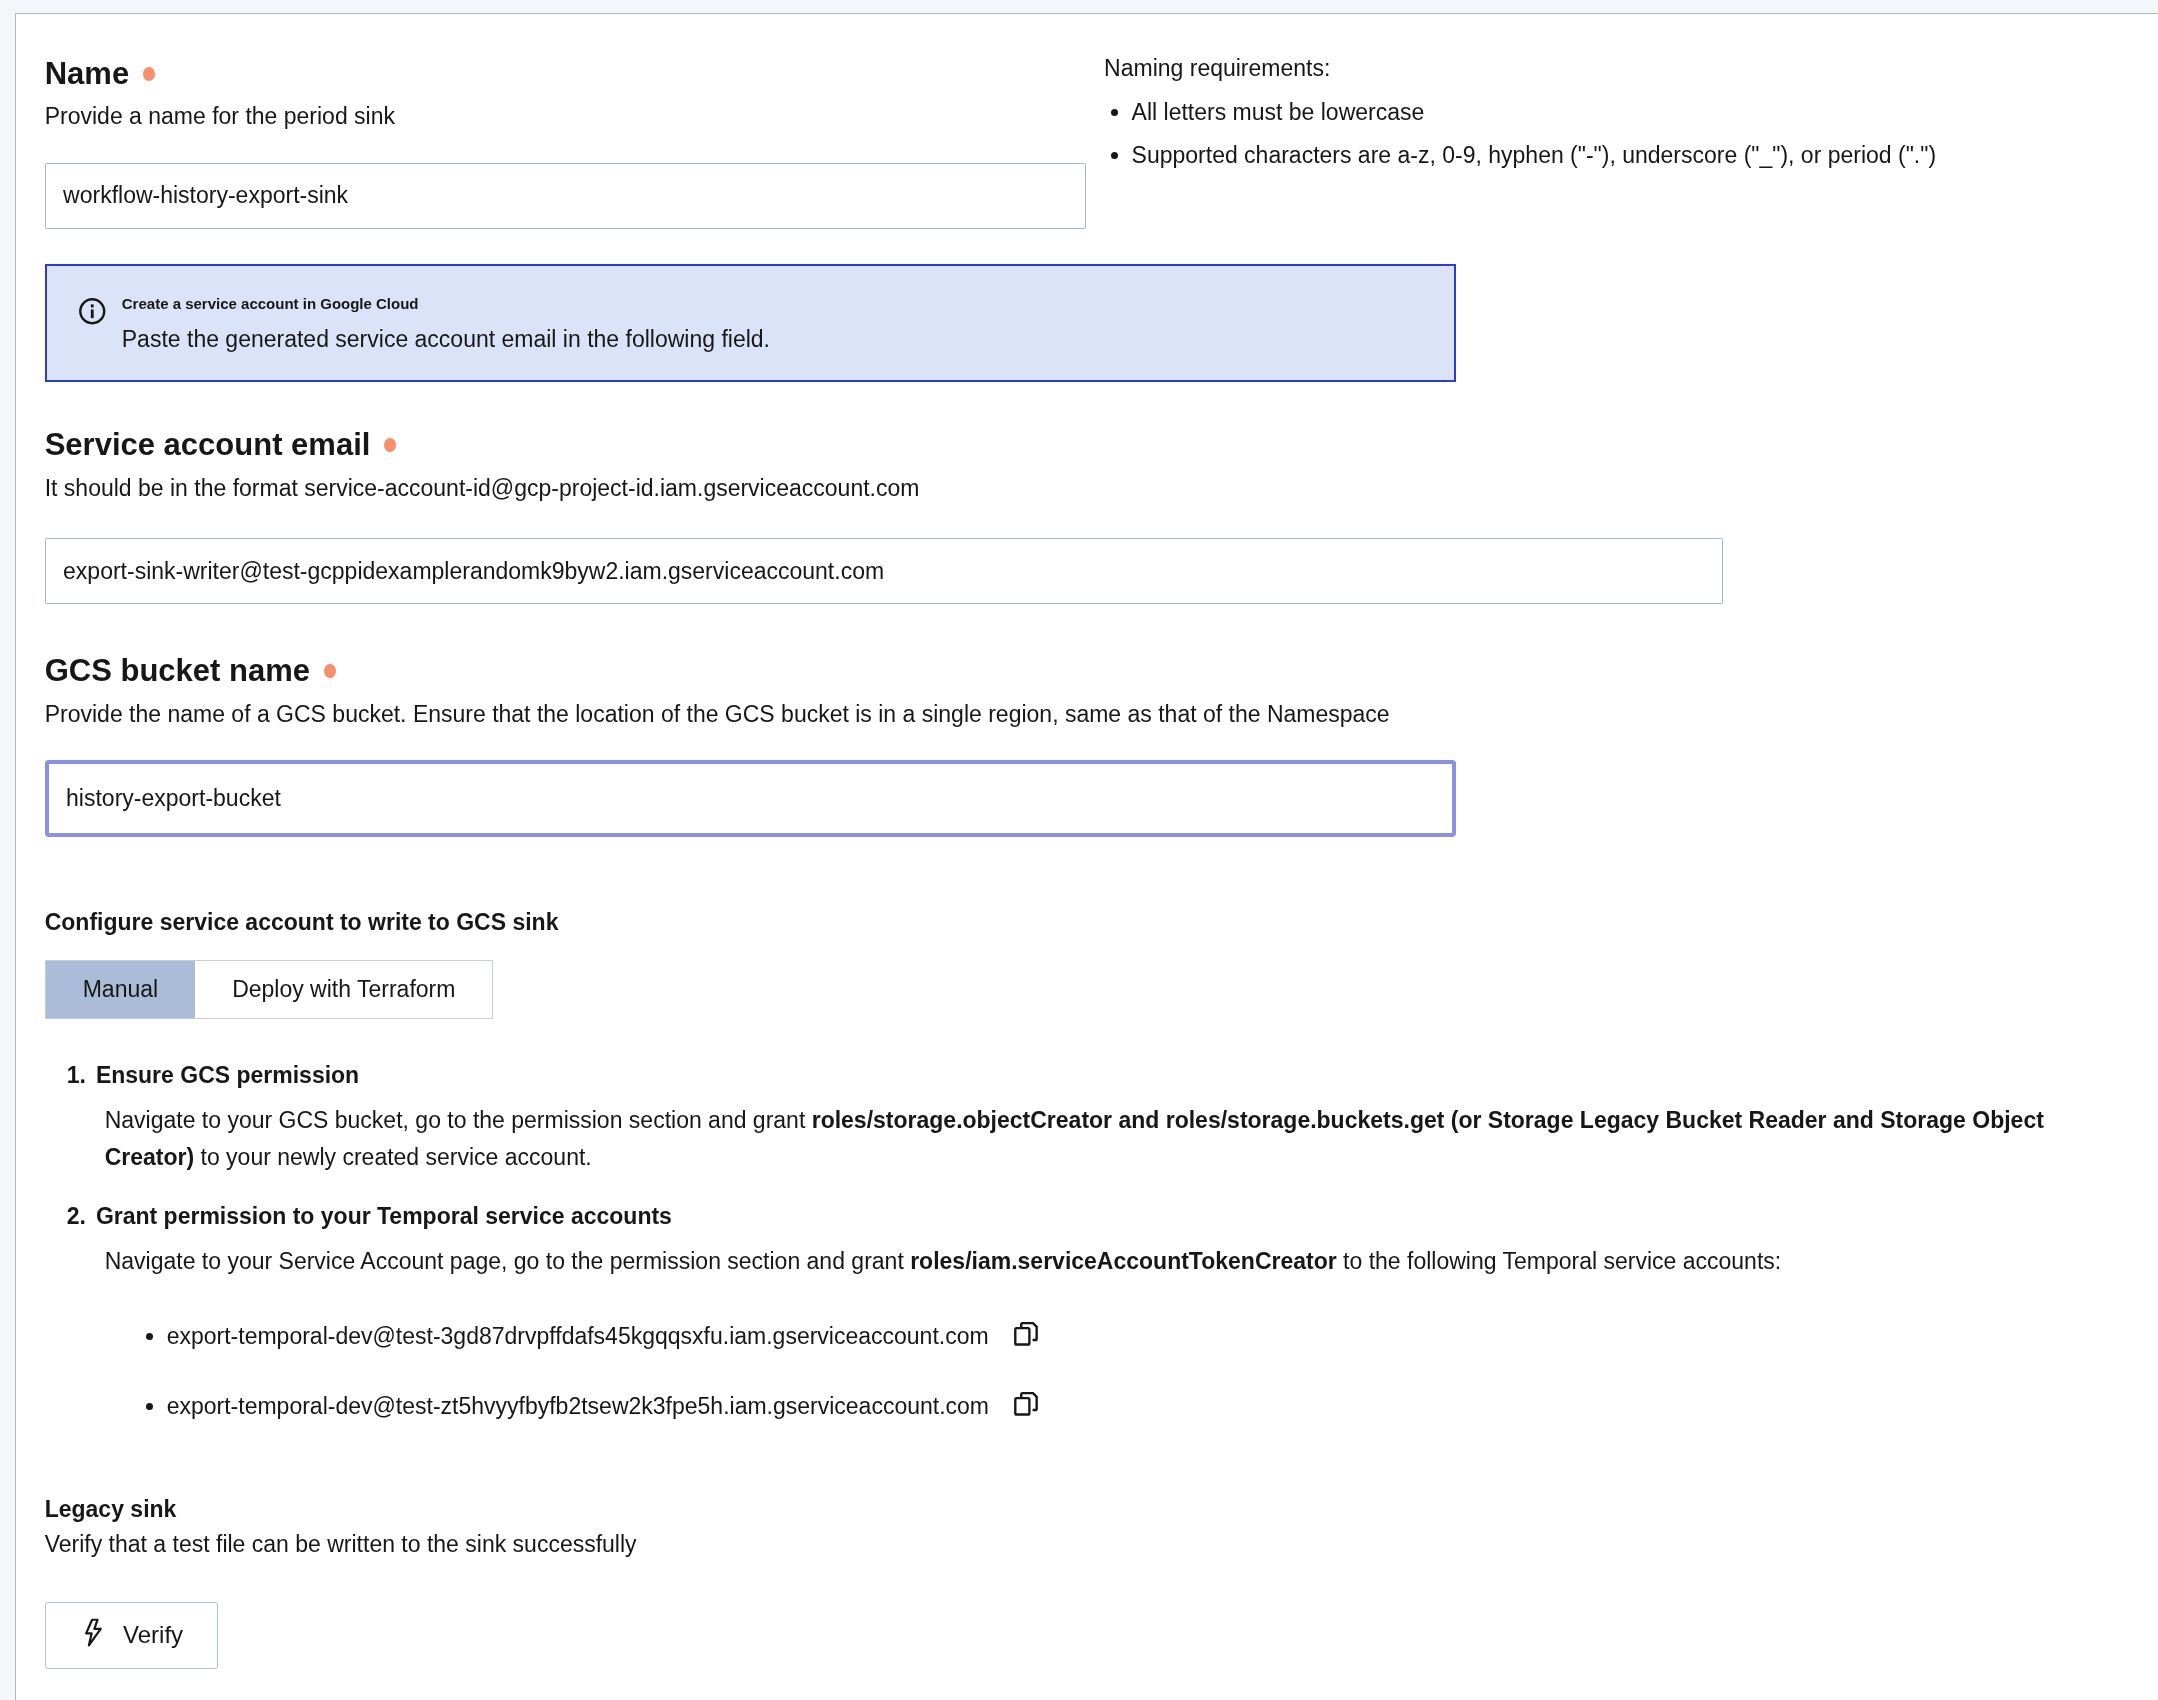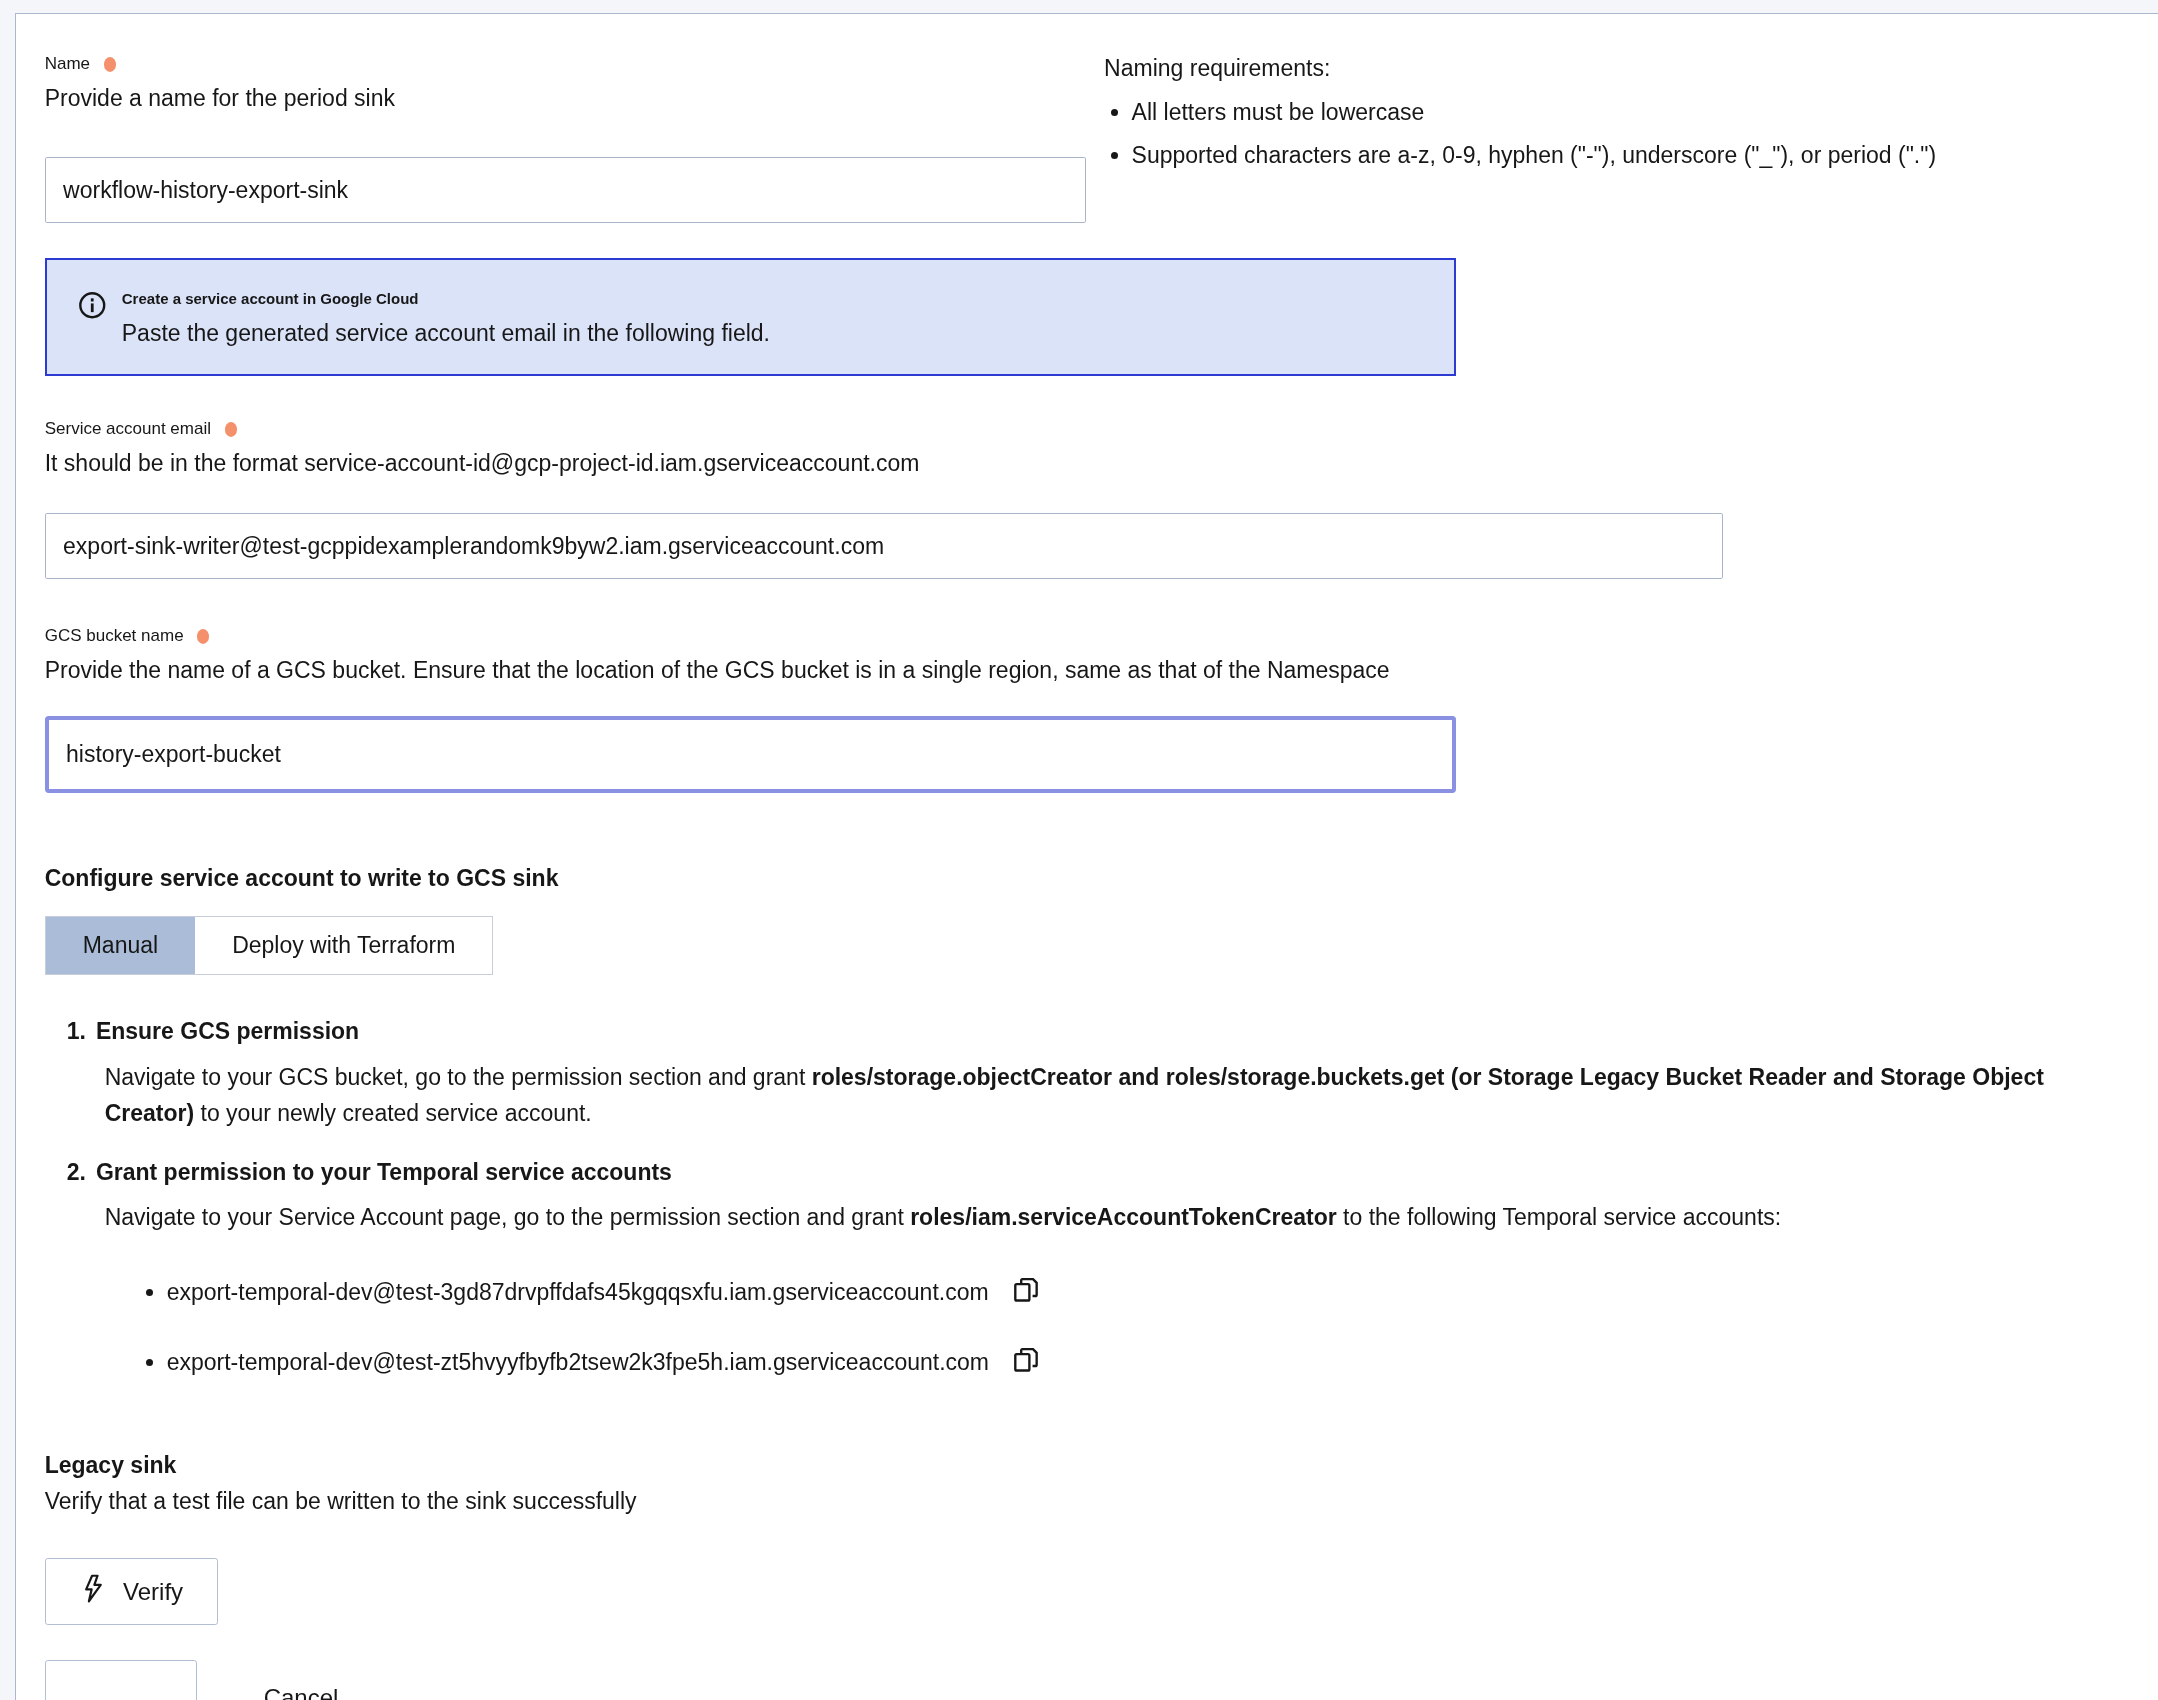--- a/index.html
+++ b/index.html
@@ -20,22 +20,22 @@
     box-sizing: border-box;
     background: #ffffff;
     border: 1.8px solid #aab7cc;
     padding: 39px 33px 0 29px;
     overflow: hidden;
   }
   .field-label {
     display: flex;
     align-items: center;
     gap: 13.8px;
-    font-size: 17px;
-    font-weight: normal;
+    font-size: 31px;
+    font-weight: bold;
     line-height: 1.35;
     text-align: center;
   }
   .required-dot {
     width: 12px;
     height: 14.7px;
     border-radius: 50%;
     background: #f4916c;
     flex: none;
   }
@@ -52,21 +52,21 @@
     border-radius: 1.8px;
     background: #fff;
     font-family: inherit;
     font-size: 23px;
     color: #171717;
     padding: 0 17.4px;
     outline: none;
   }
   .top-row { display: flex; }
   .left-col { width: 1041px; flex: none; }
-  .left-col .text-input { width: 1041px; margin-top: 42px; }
+  .left-col .text-input { width: 1041px; margin-top: 29px; }
   .right-col { margin-left: 18.4px; flex: 1; padding-right: 24px; }
   .right-col-title { font-size: 23px; line-height: 1.35; }
   .req-list {
     margin: 13px 0 0 0;
     padding-left: 27.5px;
     font-size: 23px;
   }
   .req-list li { margin-bottom: 12px; line-height: 1.35; }
 
   .info-box {

